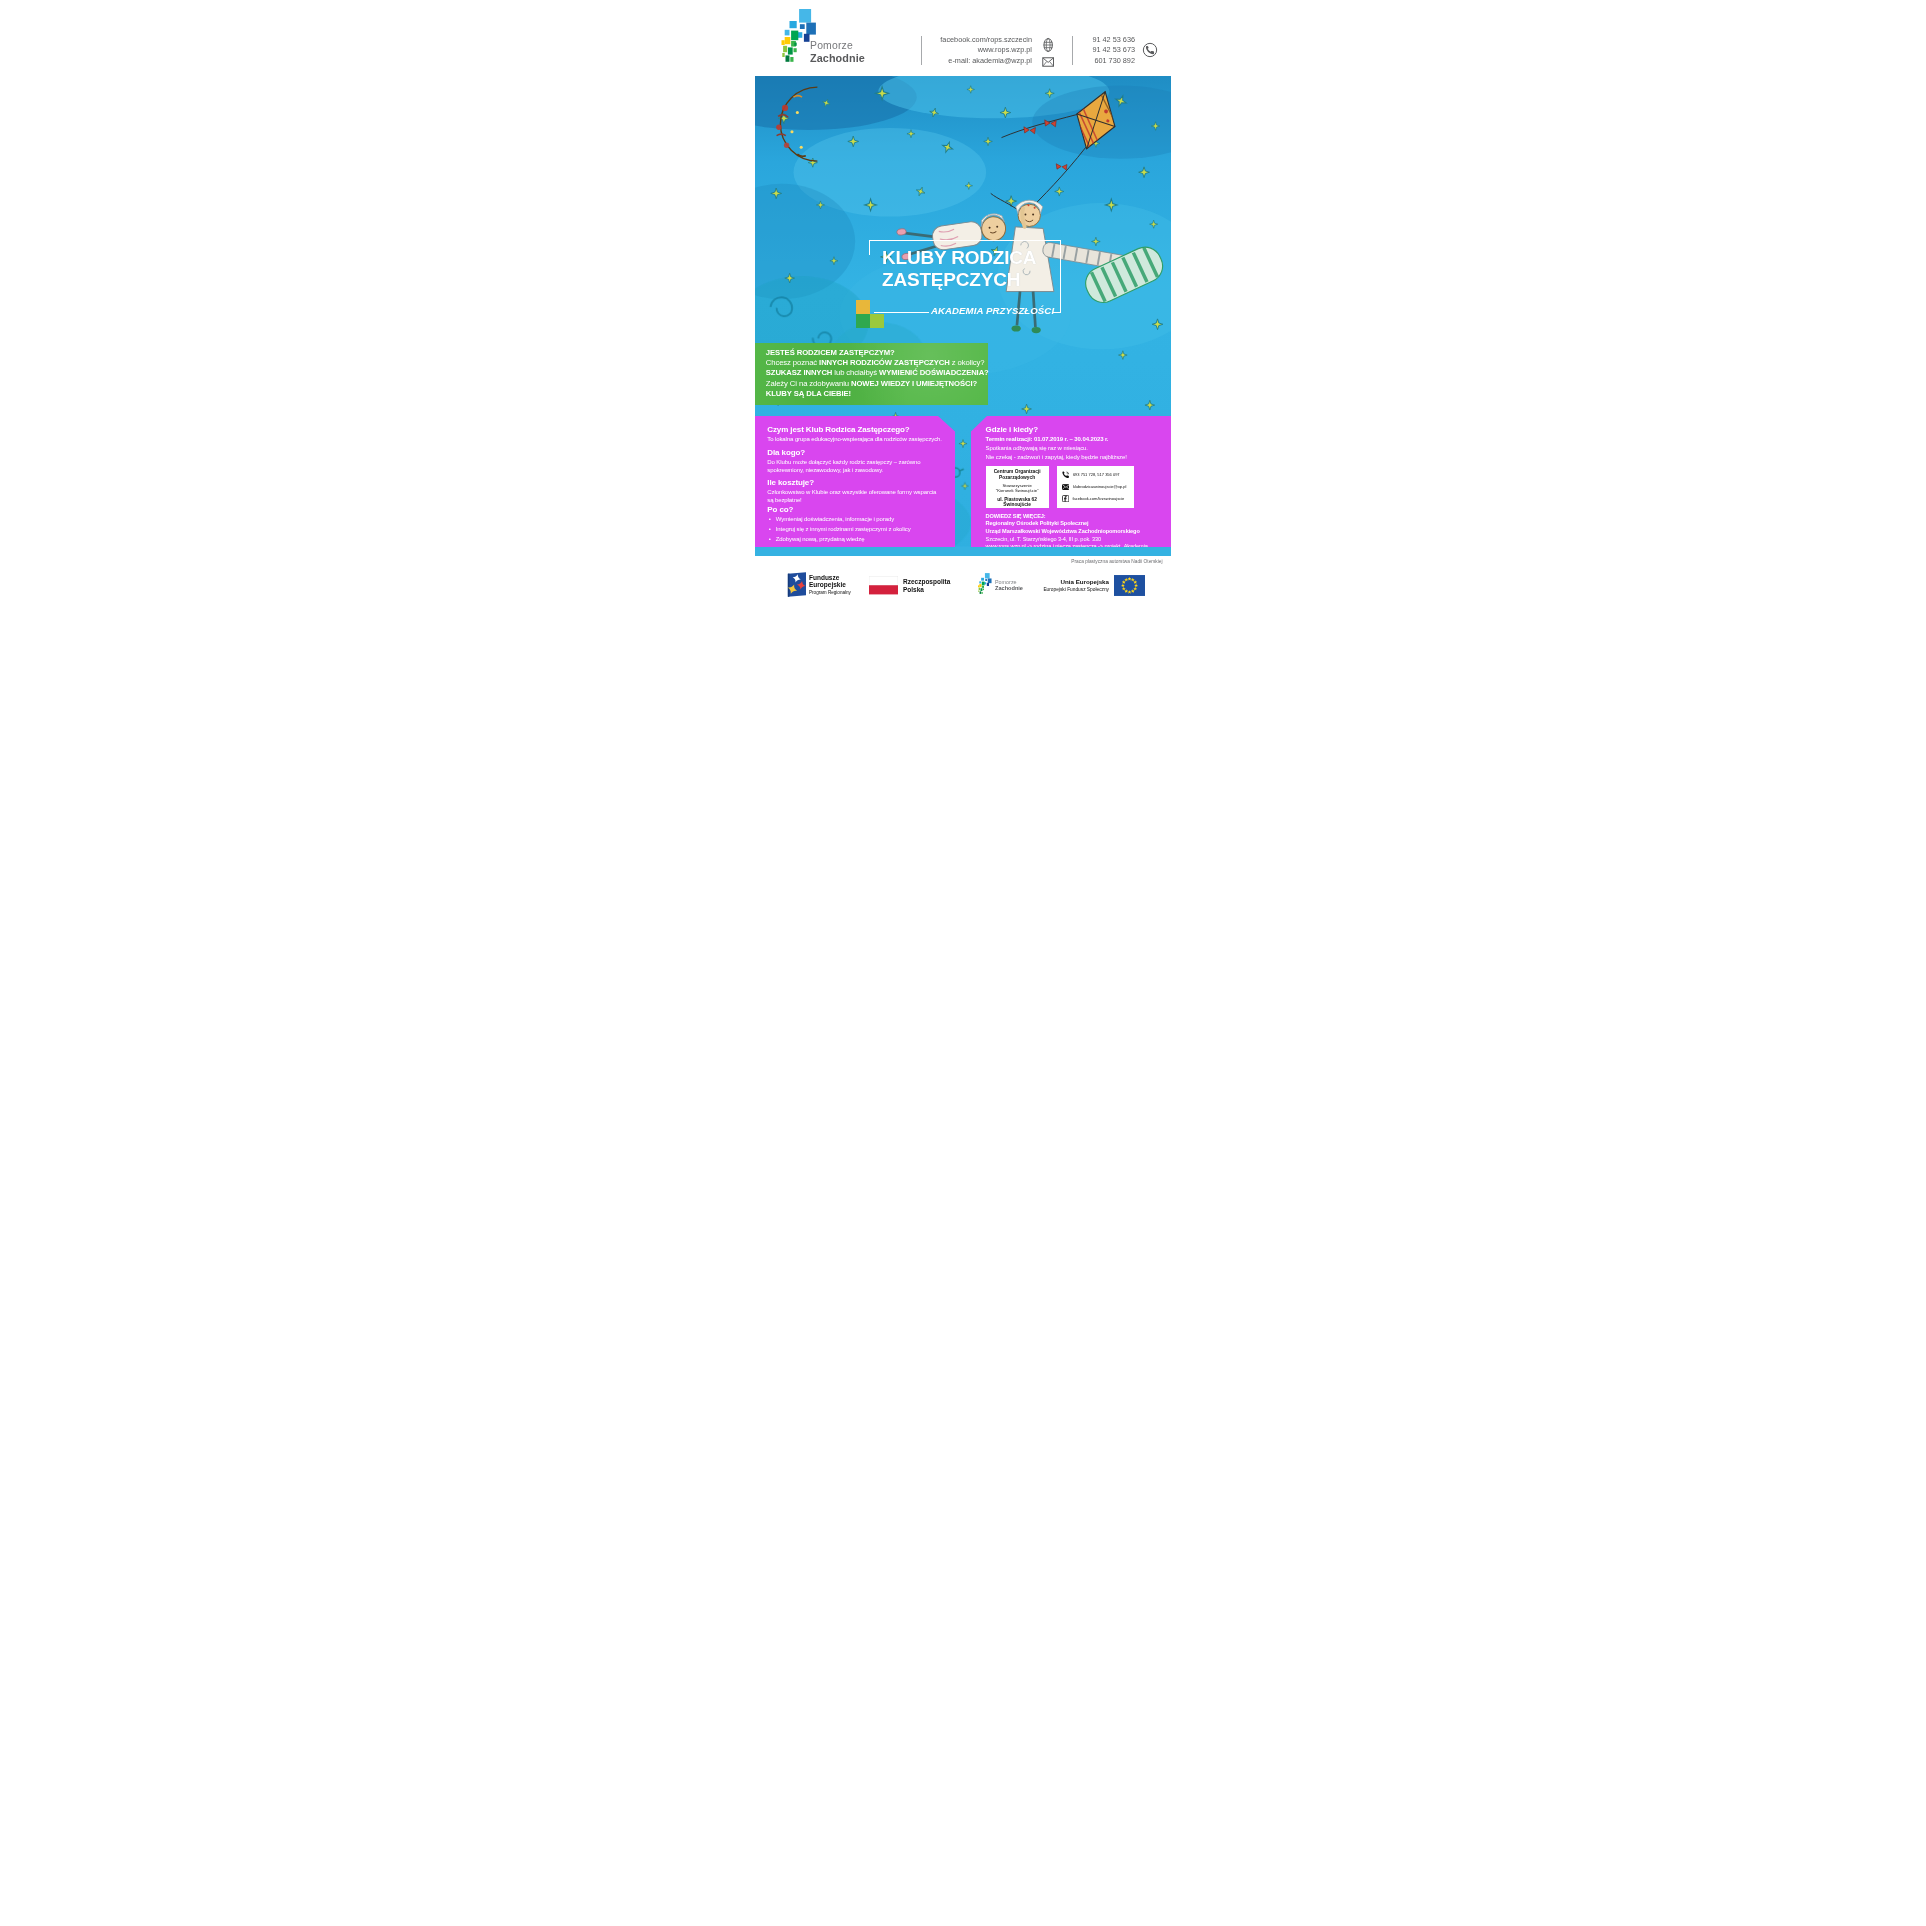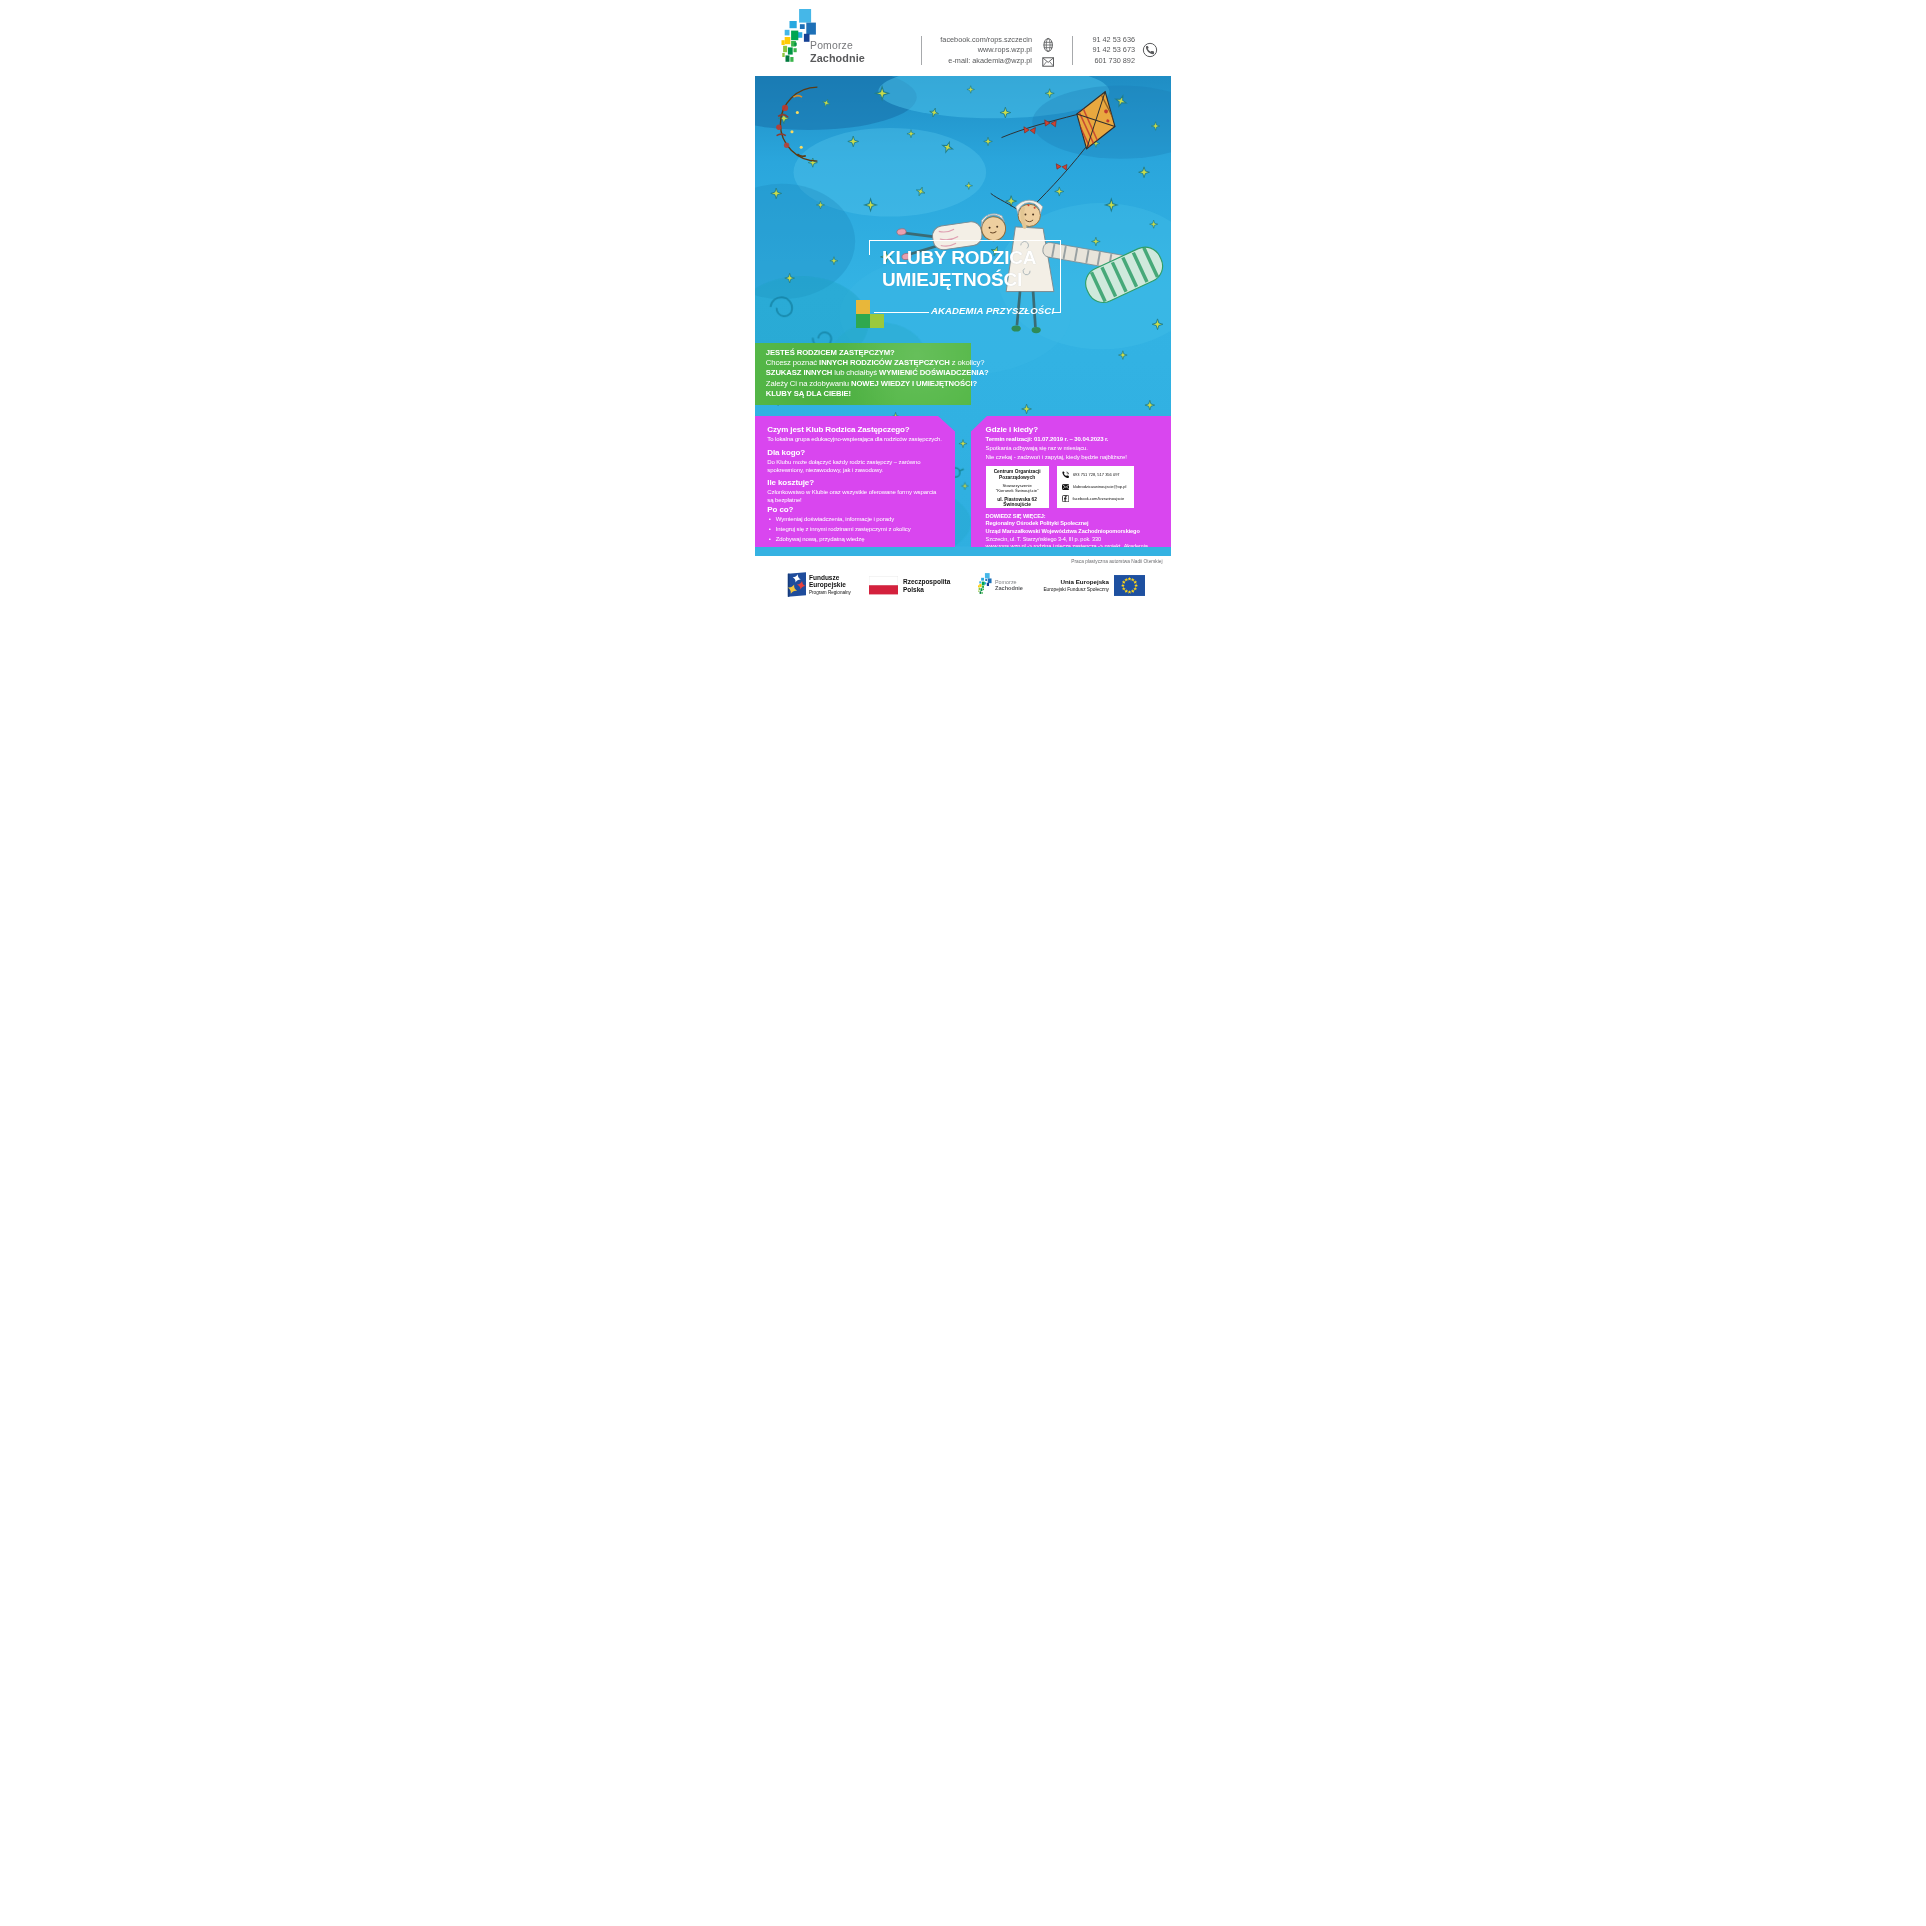--- a/index.html
+++ b/index.html
@@ -28,21 +28,21 @@
   .t-right{left:191px;top:0;width:1.2px;height:73px;}
   .t-under{left:4.6px;top:72px;width:55px;height:1.2px;}
   .t-corner{left:183px;top:72px;width:9.2px;height:1.2px;}
   .title-l1,.title-l2{position:absolute;left:13px;font-size:19px;font-weight:700;
         letter-spacing:-0.2px;white-space:nowrap;text-shadow:0 0.4px 0.8px rgba(0,60,90,.25);}
   .title-l1{top:7px;} .title-l2{top:29px;}
   .title-sub{position:absolute;left:62px;top:65px;font-size:9.6px;font-weight:700;
         font-style:italic;white-space:nowrap;letter-spacing:0.1px;}
   .sq{position:absolute;width:14px;height:14px;}
   
-  .banner{position:absolute;left:0;top:343px;width:216px;height:62px;background:#55b848;
+  .banner{position:absolute;left:0;top:343px;width:233px;height:62px;background:#55b848;
      background-image:radial-gradient(circle at 75% 20%,rgba(255,255,255,.10),rgba(255,255,255,0) 45%),
                       radial-gradient(circle at 30% 80%,rgba(0,80,0,.10),rgba(0,80,0,0) 50%);
      color:#fff;padding:5px 0 0 10.8px;box-sizing:border-box;}
   .banner p{margin:0;font-size:7.7px;line-height:10.2px;white-space:nowrap;letter-spacing:-0.1px;}
   .banner b{font-weight:700;}
   
   .panel{position:absolute;top:416px;height:131px;background:#d946ef;color:#fff;box-sizing:border-box;}
   .panel-left{left:0;width:200px;clip-path:polygon(0 0,183px 0,200px 15.4px,200px 131px,0 131px);
       padding:9.2px 11.6px 0 12.3px;}
   .panel-right{left:216px;width:200px;clip-path:polygon(16px 0,200px 0,200px 131px,0 131px,0 15.4px);
@@ -350,21 +350,21 @@
     <rect x="0" y="1222" width="1080" height="25" fill="#35b2e2"></rect>
   </svg>
 
   <div class="title-box">
     <div class="tline t-top"></div>
     <div class="tline t-left"></div>
     <div class="tline t-right"></div>
     <div class="tline t-under"></div>
     <div class="tline t-corner"></div>
     <div class="title-l1">KLUBY RODZICA</div>
-    <div class="title-l2">UMIEJĘTNOŚCI</div>
+    <div class="title-l2">ZASTĘPCZYCH</div>
     <div class="title-sub">AKADEMIA PRZYSZŁOŚCI</div>
   </div>
   <div class="sq" style="left:101px;top:300px;background:#e8b73a"></div>
   <div class="sq" style="left:101px;top:314px;background:#2fa84f"></div>
   <div class="sq" style="left:115px;top:314px;background:#9bc93c"></div>
 
   <div class="banner">
     <p><b>JESTEŚ RODZICEM ZASTĘPCZYM?</b></p>
     <p>
       <span>Chcesz poznać </span><b>INNYCH RODZICÓW ZASTĘPCZYCH</b><span> z okolicy?</span>

